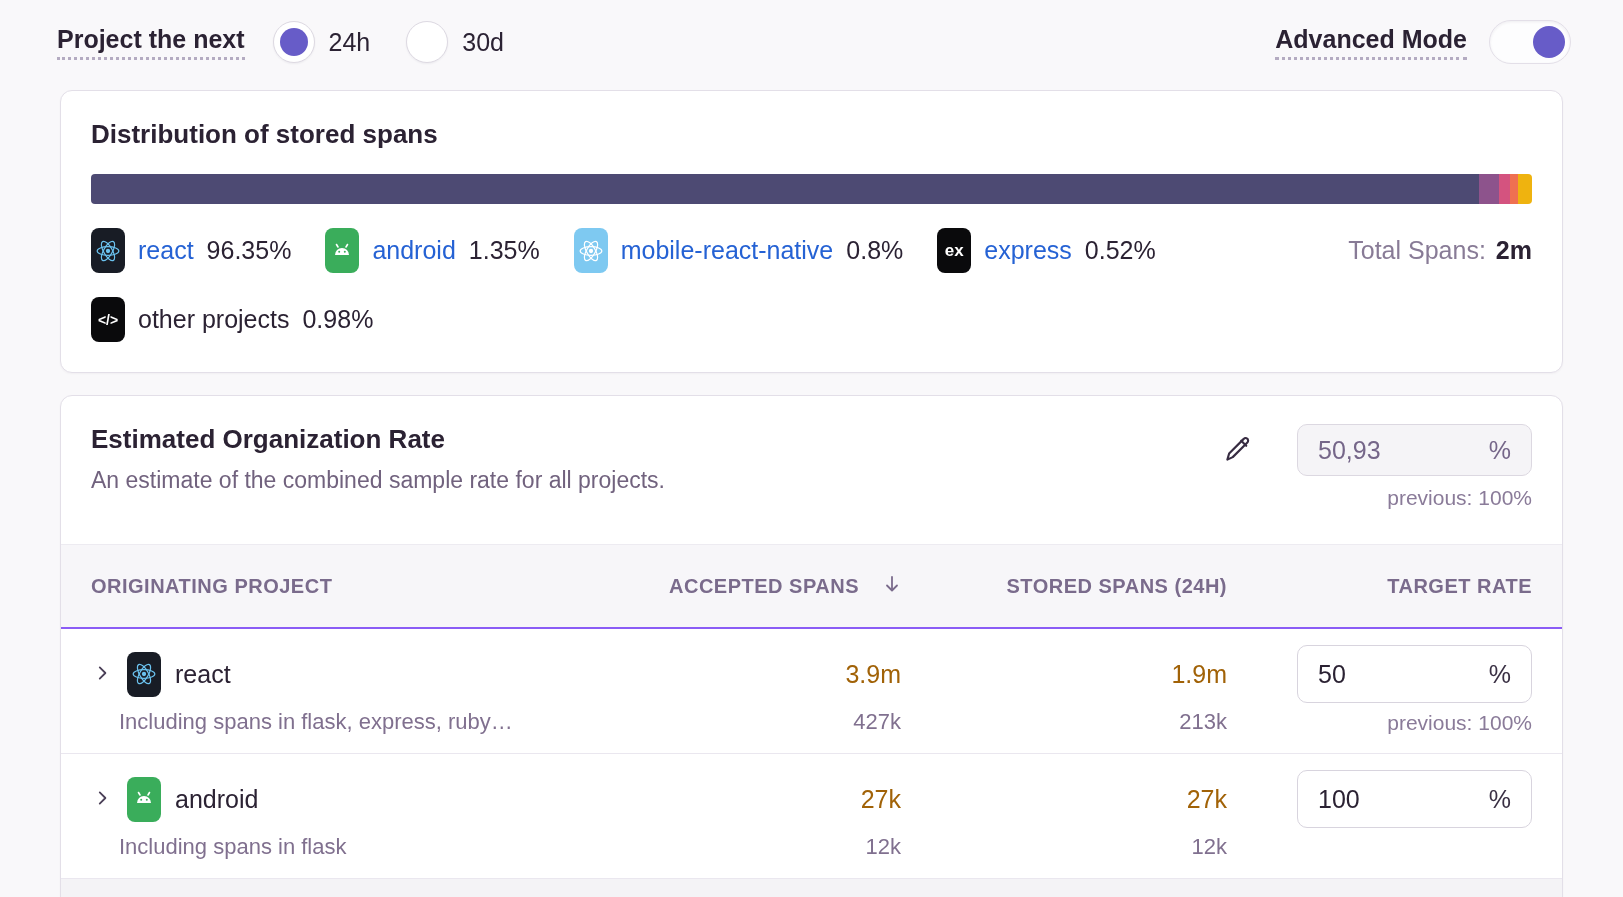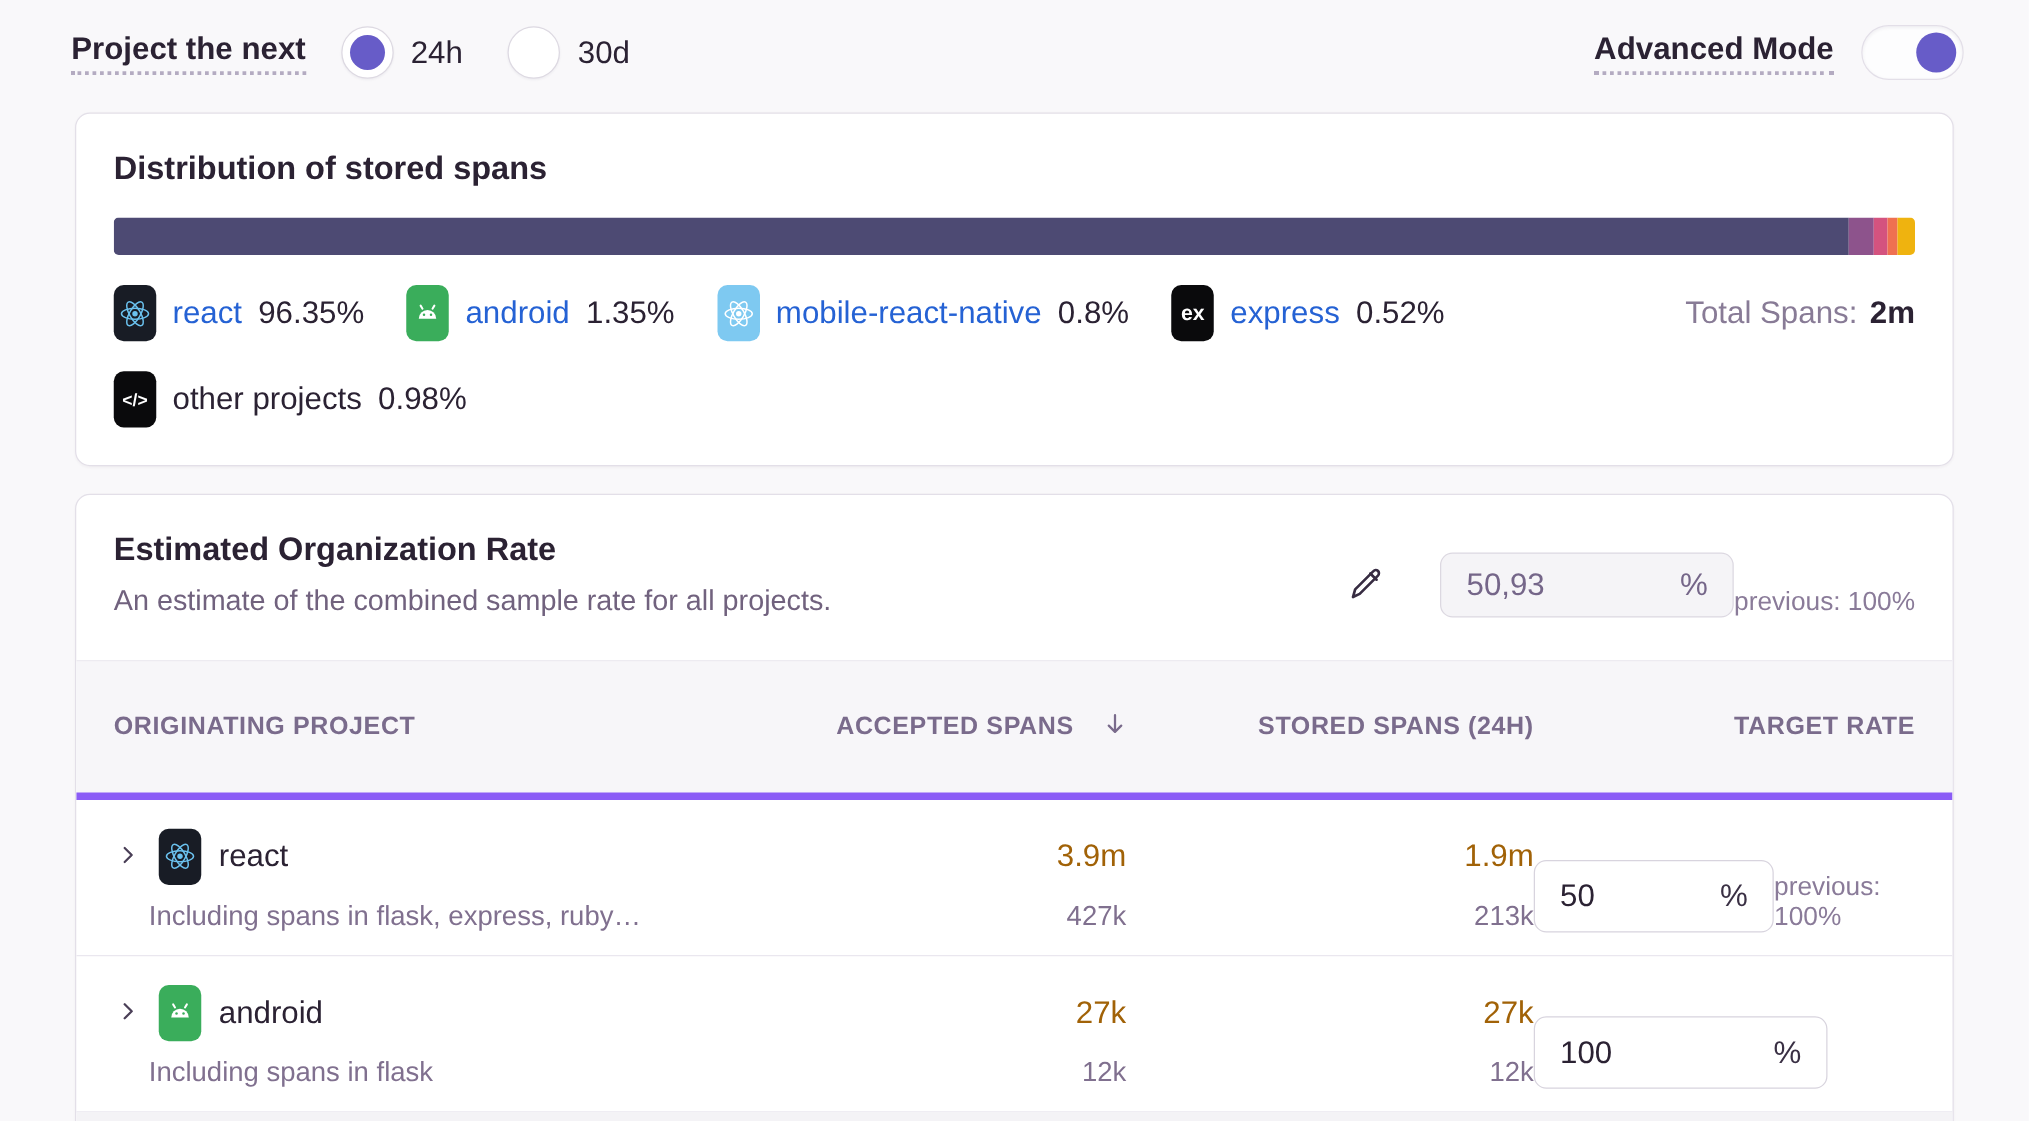--- a/index.html
+++ b/index.html
@@ -64,54 +64,54 @@
   .proj-icon .glyph-txt { color:#fff; font-weight:700; }
   .legend-name { font-size:25px; color:#2562d4; cursor:pointer; }
   .legend-name.plain { color:#2b2233; cursor:default; }
   .legend-pct { font-size:25px; color:#2b2233; }
   .total-spans { margin-left:auto; font-size:25px; color:#887b96; display:flex; gap:10px; }
   .total-spans b { color:#2b2233; font-weight:700; }
   
   .card-2 { margin-top:22px; height:560px; overflow:hidden; padding:0; }
   .rate-head { display:flex; padding:28px 30px 34px; }
   .rate-desc { font-size:23px; color:#71627e; margin-top:12px; }
-  .rate-head-right { margin-left:auto; display:flex; align-items:flex-end; }
+  .rate-head-right { margin-left:auto; display:flex; flex-direction:column; align-items:flex-end; }
   .edit-row { display:flex; align-items:center; gap:40px; }
   .icon-btn { background:none; border:none; cursor:pointer; display:flex; padding:4px; }
   .rate-box {
     display:flex; align-items:center; justify-content:space-between;
     width:235px; height:52px; border-radius:10px;
     border:1px solid #dcd8e1; background:#f5f4f7; padding:0 20px;
   }
   .rate-box input {
     border:none; background:transparent; outline:none; width:120px;
     font-size:25px; color:#756689; font-family:inherit;
   }
   .rate-box .suffix { font-size:25px; color:#756689; }
   .prev-label { font-size:21px; color:#8a7b99; margin-top:10px; }
   
   .tbl-header {
     display:grid; grid-template-columns:1fr 300px 326px 305px;
-    align-items:center; height:112px; padding:0 30px;
-    background:#f7f6f9; border-top:1px solid #edebf1; border-bottom:6px solid #8b5cf6;
+    align-items:center; height:85px; padding:0 30px;
+    background:#f7f6f9; border-top:1px solid #edebf1; border-bottom:2px solid #8b5cf6;
   }
   .th { font-size:20px; font-weight:700; color:#7a6b8c; letter-spacing:.5px; }
   .th.num { text-align:right; }
   .th-sort { display:inline-flex; align-items:center; gap:24px; justify-content:flex-end; width:100%; cursor:pointer; }
   .tbl-row {
     display:grid; grid-template-columns:1fr 300px 326px 305px;
     padding:16px 30px 18px; border-bottom:1px solid #eae7ef;
   }
   .proj-cell-main { display:flex; align-items:center; gap:14px; height:58px; }
   .chevron-btn { background:none; border:none; cursor:pointer; display:flex; padding:2px; }
   .proj-name { font-size:25px; color:#2b2233; }
   .proj-sub { font-size:22px; color:#80708f; margin-top:6px; padding-left:28px; }
   .num-cell-main { height:58px; display:flex; align-items:center; justify-content:flex-end; font-size:25px; color:#a16207; }
   .num-cell-sub { font-size:22px; color:#80708f; margin-top:6px; text-align:right; }
-  .rate-cell { display:flex; flex-direction:row; align-items:flex-end; }
+  .rate-cell { display:flex; flex-direction:column; align-items:flex-end; }
   .row-rate-box {
     display:flex; align-items:center; justify-content:space-between;
     width:235px; height:58px; border-radius:10px;
     border:1px solid #d8d4de; background:#fff; padding:0 20px;
   }
   .row-rate-box input {
     border:none; background:transparent; outline:none; width:110px;
     font-size:25px; color:#2b2233; font-family:inherit;
   }
   .row-rate-box .suffix { font-size:25px; color:#3a3044; }

